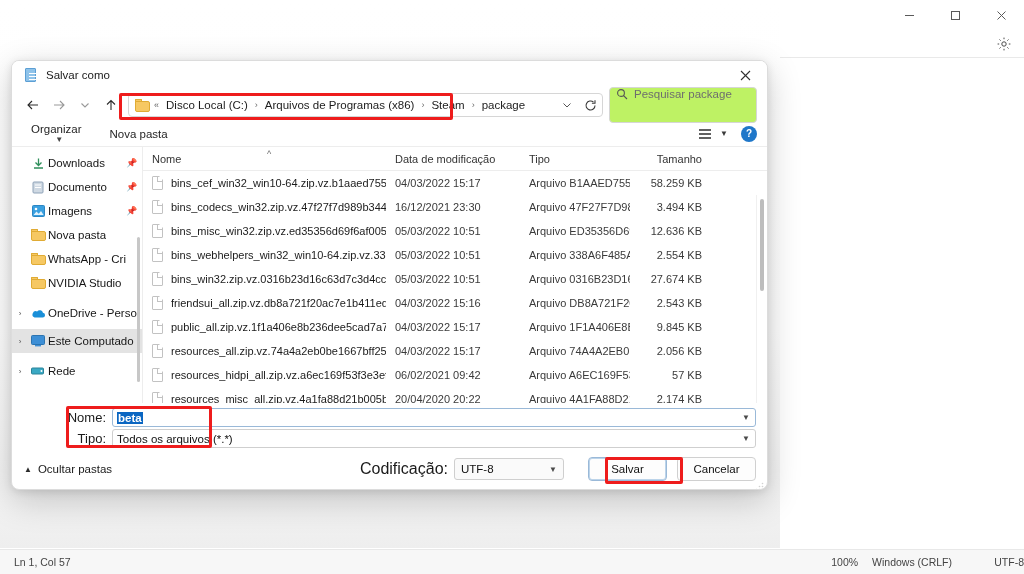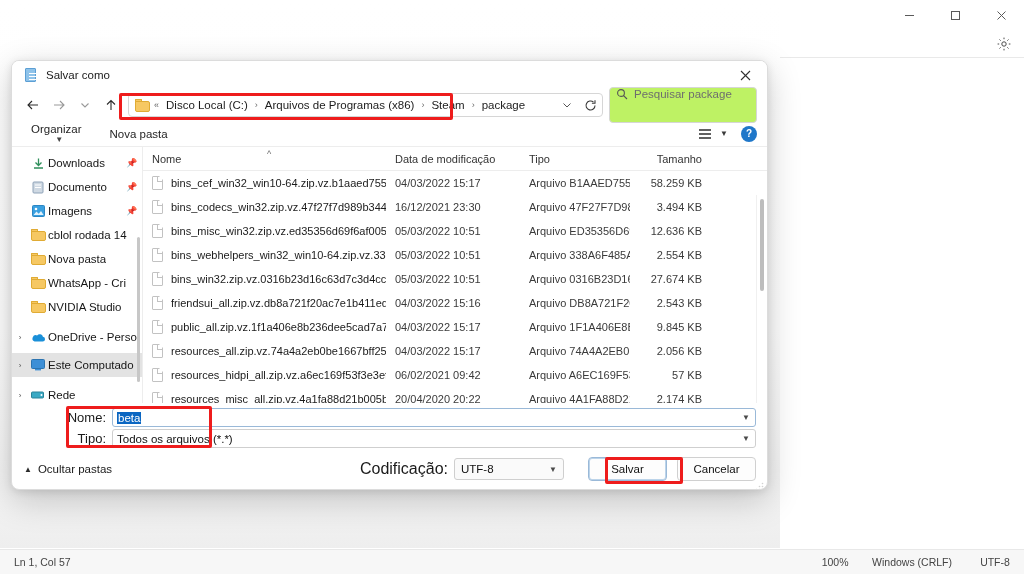--- a/index.html
+++ b/index.html
@@ -69,21 +69,21 @@
   #np-statusbar {
     flex: 0 0 25px; height: 25px;
     border-top: 1px solid #e8e8e8;
     background: #f7f7f7;
     display: flex; align-items: center;
     font-size: 10.5px; color: #444;
   }
   #np-status-left { margin-left: 14px; }
   #np-status-right { margin-left: auto; display: flex; }
   #np-status-right > div {
-    min-width: 72px; text-align: center; padding-left: 14px;
+    min-width: 72px; text-align: right; padding-left: 14px;
   }
   #np-status-right > div:nth-child(1) { min-width: 60px; }
 
   
   #shade {
     position: absolute; left: 0; top: 0; width: 780px; height: 548px;
     background: linear-gradient(180deg, #ffffff 0%, #fdfdfd 60%, #f2f2f2 92%, #eeeeee 100%);
     pointer-events: none;
   }
 
@@ -294,21 +294,21 @@
     flex: 1 1 auto; margin-right: 11px; height: 19px;
     border: 1px solid #cfcfcf; border-radius: 3px;
     background: #ffffff;
     display: flex; align-items: center;
     padding: 0 4px;
     font-size: 11.5px; color: #111;
     position: relative;
   }
   #name-field { border-color: #9ab9d8; }
   .sel-text {
-    background: #0a66c2; color: #ffffff; padding: 0 1px;
+    background: #0a66c2; color: #ffffff; padding: 0 1px; font-weight: bold;
   }
   .field-caret {
     position: absolute; right: 5px; font-size: 8px; color: #4a4a4a;
   }
 
   
   #dlg-footer {
     flex: 0 0 40px; height: 40px;
     display: flex; align-items: center;
     padding: 0 11px 0 12px;
@@ -545,30 +545,20 @@
           <svg width="13" height="12" viewBox="0 0 13 12">
               <rect x="0.5" y="0.5" width="12" height="11" rx="1" fill="#3aa0e0" stroke="#2b86c4"></rect>
               <circle cx="4" cy="4" r="1.3" fill="#fff"></circle>
               <path d="M1.5 10l3-3.5 2.2 2.3L9 6l2.6 4z" fill="#ffffff" opacity=".85"></path>
             </svg>
         </span>
         <span class="nav-label">Imagens</span>
         <span class="nav-pin">📌</span>
       </div>
 
-      <div class="navitem">
-        <span class="nav-exp"></span>
-        <span class="nav-ico">
-            <span class="folder">
-              <span class="ft"></span>
-              <span class="fb"></span>
-            </span>
-          </span>
-        <span class="nav-label">cblol rodada 14</span>
-      </div>
 
       <div class="navitem">
         <span class="nav-exp"></span>
         <span class="nav-ico">
             <span class="folder">
               <span class="ft"></span>
               <span class="fb"></span>
             </span>
           </span>
         <span class="nav-label">Nova pasta</span>

